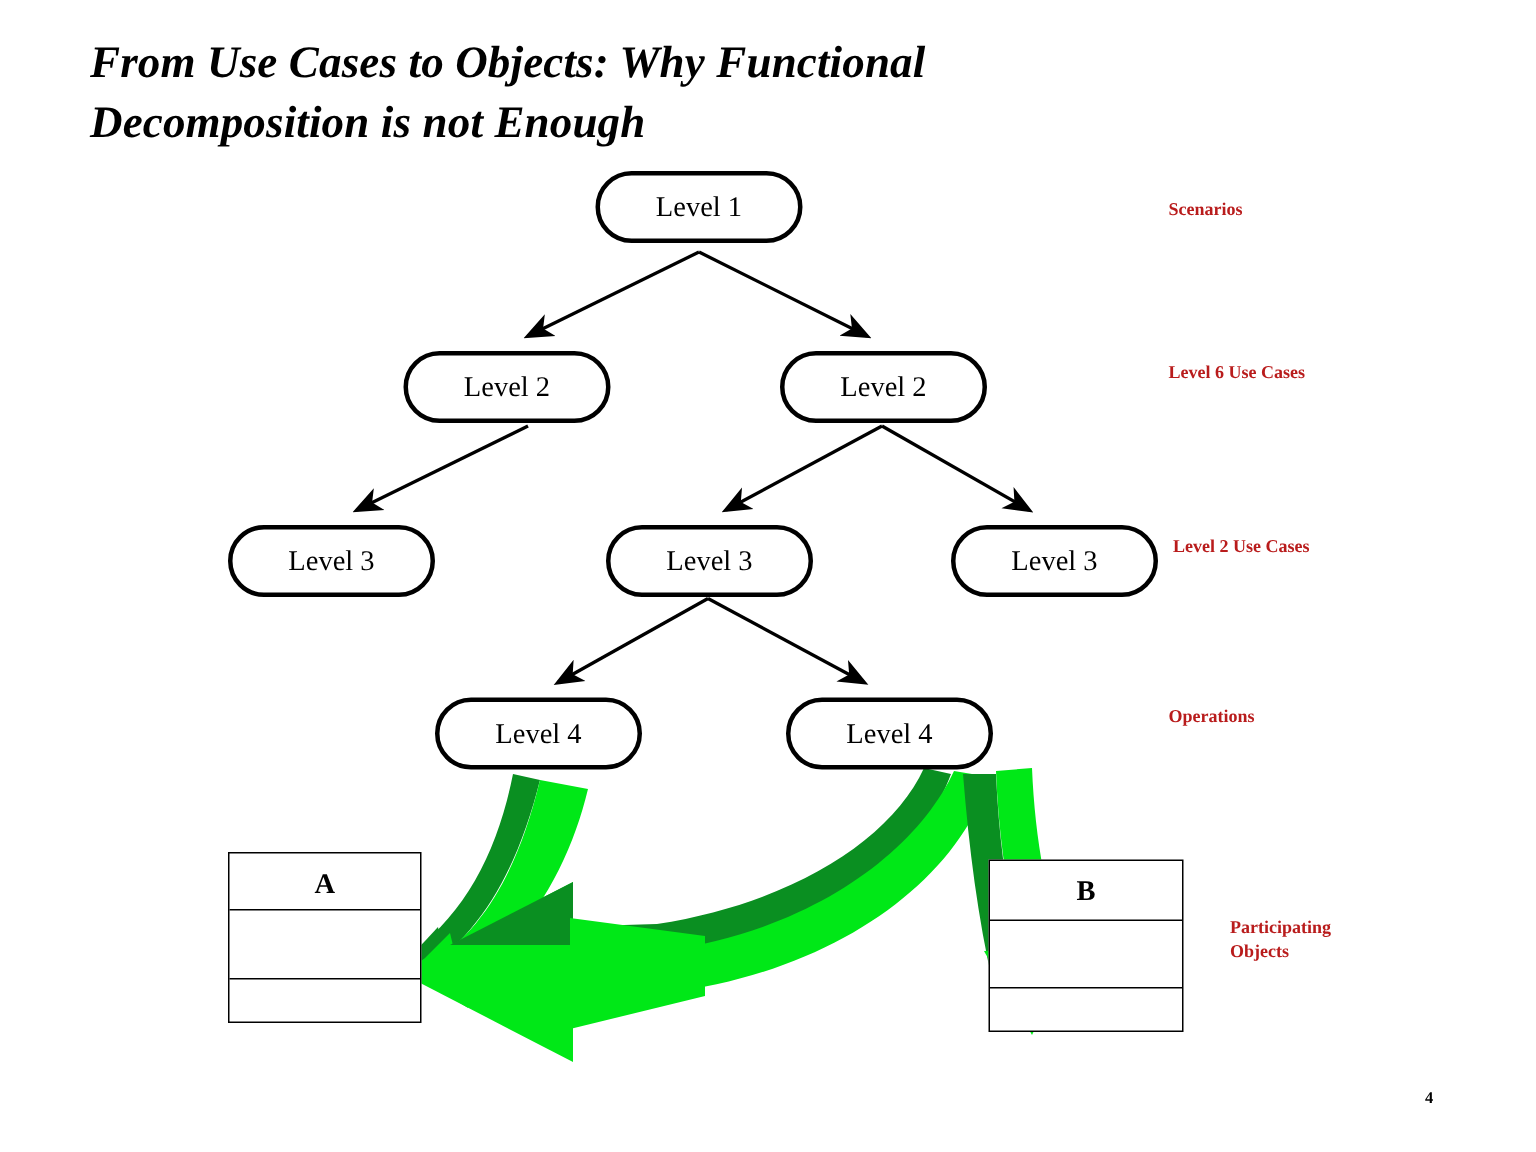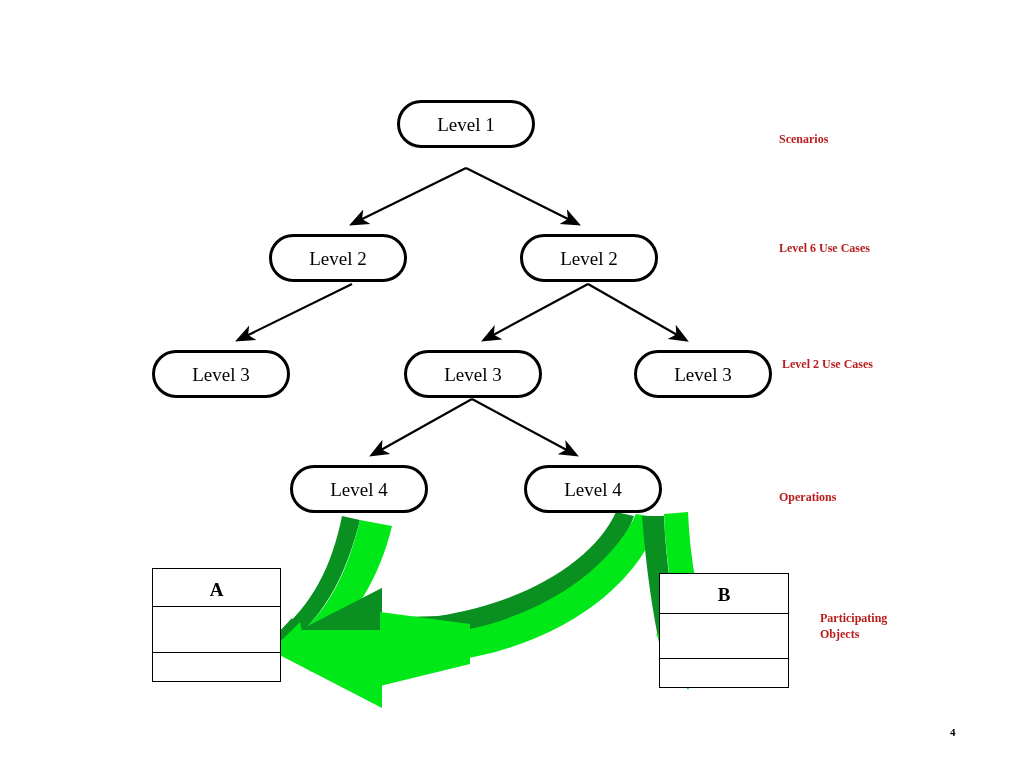--- a/index.html
+++ b/index.html
@@ -118,20 +118,22 @@
     top: 726px;
     font-size: 11px;
     font-weight: bold;
   }
 </style>
 </head>
 <body>
 
 <div id="slide">
 
+  <div class="slide-title">From Use Cases to Objects: Why Functional
+Decomposition is not Enough</div>
 
   <svg id="diagram-svg" viewBox="0 0 1024 768">
 
     <defs>
       <marker id="arrowhead" markerWidth="9" markerHeight="9" refX="7.5" refY="4" orient="auto" markerUnits="strokeWidth">
         <path d="M0,0.3 L9,4 L0,7.7 L2.4,4 Z" fill="#000000"></path>
       </marker>
     </defs>
 
     <g>
@@ -207,21 +209,21 @@
       <path d="M664,514
                C 666,566 674,614 688,658
                L 714,648
                C 698,604 690,560 688,512 Z" fill="#00e817"></path>
 
       <path d="M716,632 L656,634 L688,690 Z" fill="#00e817"></path>
       <path d="M662,634 L684,634 L676,664 Z" fill="#0a8f21"></path>
     </g>
   </svg>
 
-  <div class="tree-node" style="left:397px;  top:100px; width:138px; height:48px;">
+  <div class="tree-node" style="left:397px;  top:114px; width:138px; height:48px;">
     <span>Level 1</span>
   </div>
 
   <div class="tree-node" style="left:269px;  top:234px; width:138px; height:48px;">
     <span>Level 2</span>
   </div>
 
   <div class="tree-node" style="left:520px;  top:234px; width:138px; height:48px;">
     <span>Level 2</span>
   </div>
@@ -261,20 +263,20 @@
     <div class="compartment" style="height:45px;"></div>
     <div class="compartment last" style="height:29px;"></div>
   </div>
 
   <div class="stage-label" style="left:779px; top:131px;">Scenarios</div>
 
   <div class="stage-label" style="left:779px; top:240px;">Level 6 Use Cases</div>
 
   <div class="stage-label" style="left:782px; top:356px;">Level 2 Use Cases</div>
 
-  <div class="stage-label" style="left:779px; top:489px;font-family:Liberation Serif, serif;">Operations</div>
+  <div class="stage-label" style="left:779px; top:469px;font-family:Liberation Serif, serif;">Operations</div>
 
   <div class="stage-label centered" style="left:820px; top:610px; width:176px;">Participating
 Objects</div>
 
   <div class="page-number">4</div>
 
 </div>
 
 </body></html>

